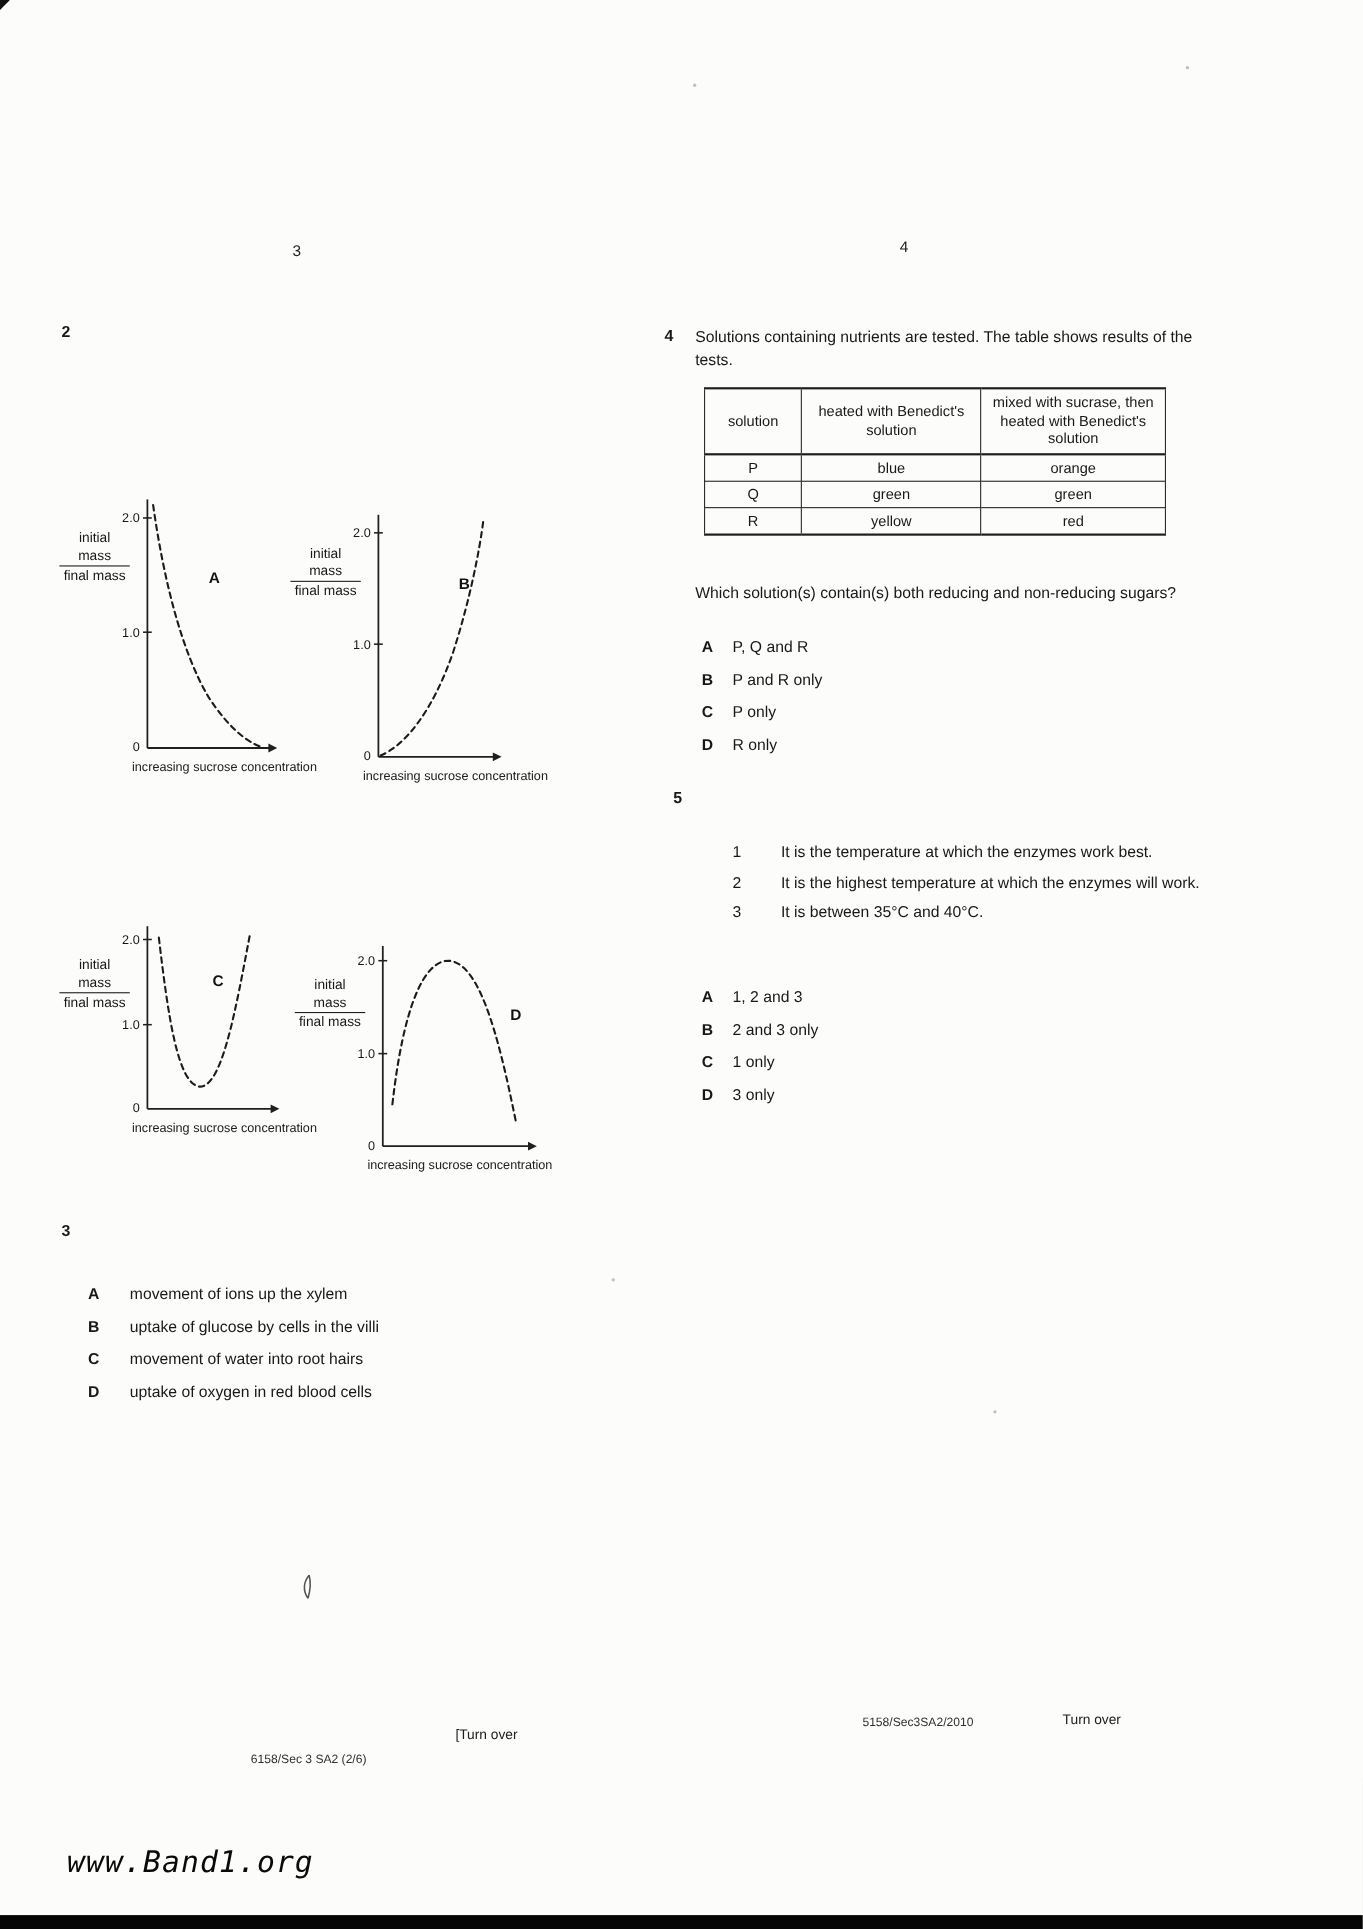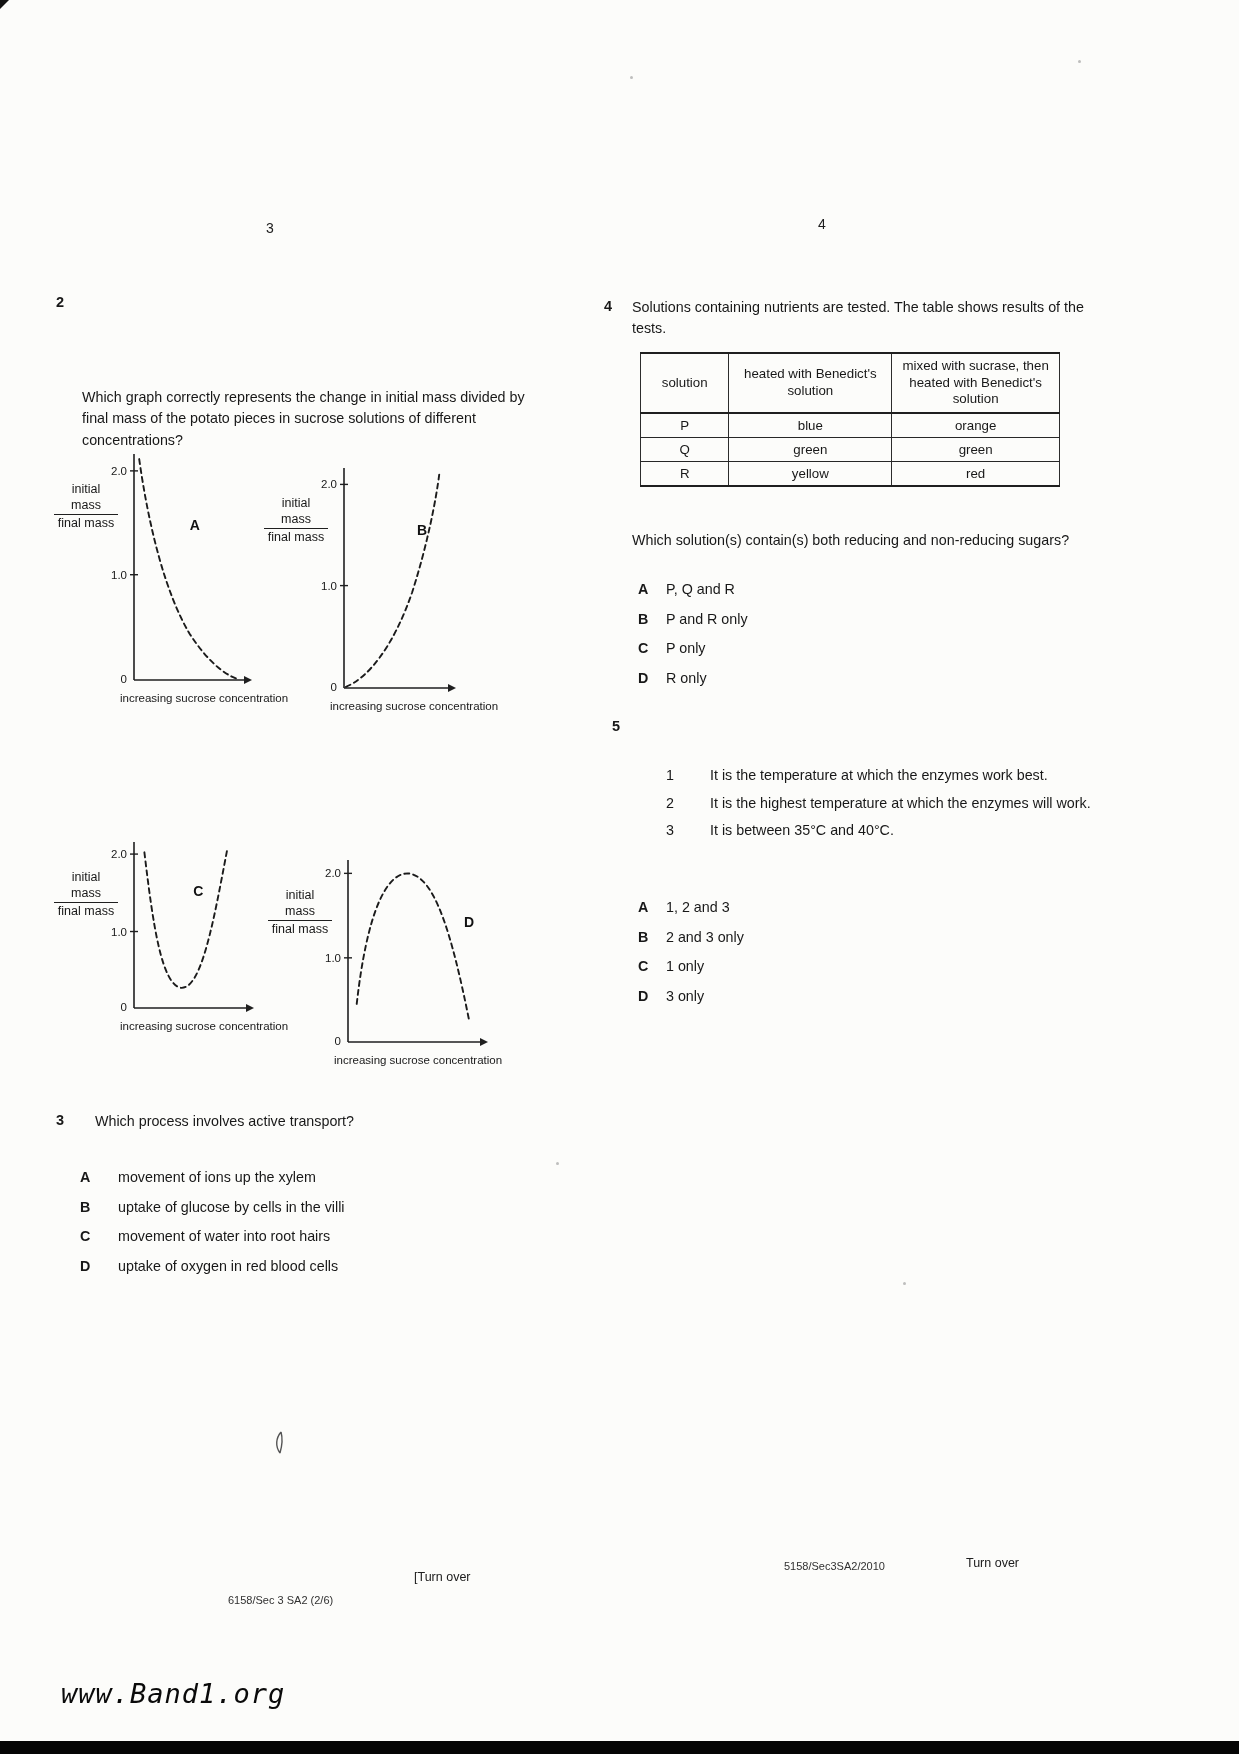--- a/index.html
+++ b/index.html
@@ -47,21 +47,20 @@
 <body>
 
 <div class="sheet">
   <div class="cornermark"></div>
 
   <div class="scanlayer">
 
     <div class="abs pagenum" style="left:266px;top:220px;">3</div>
 
     <div class="abs qnum" style="left:56px;top:294px;">2</div>
-    <div class="abs qtext" style="left:82px;top:387px;width:452px;">Which graph correctly represents the change in initial mass divided by final mass of the potato pieces in sucrose solutions of different concentrations?</div>
 
     <div class="abs graph" style="left:54px;top:452px;">
       <div class="frac">
         <span class="num">initial mass</span>
         <span class="den">final mass</span>
       </div>
       <div class="plotcol">
         <div>
             <svg class="plot" width="134" height="236">
               <line x1="14" y1="2" x2="14" y2="228" stroke="#222" stroke-width="1.6"></line>
@@ -146,21 +145,20 @@
               <text x="7" y="187" text-anchor="end" font-size="11.5" fill="#1b1b1b" font-family="&quot;Liberation Sans&quot;,sans-serif">0</text>
               <path d="M 22.72,145.92000000000002 C 32.660000000000004,57.599999999999994 51.12,15.36 73.84,15.36 C 100.82,17.28 117.86,76.80000000000001 134.9,161.28" fill="none" stroke="#1e1e1e" stroke-width="1.9" stroke-dasharray="5 4" stroke-linecap="round"></path>
               <text x="134.95999999999998" y="69.12" font-size="14" font-weight="bold" fill="#151515" font-family="&quot;Liberation Sans&quot;,sans-serif" text-anchor="middle">D</text>
             </svg>
           </div>
         <div class="caption">increasing sucrose concentration</div>
       </div>
     </div>
 
     <div class="abs qnum" style="left:56px;top:1112px;">3</div>
-    <div class="abs qtext" style="left:95px;top:1111px;width:420px;">Which process involves active transport?</div>
     <div class="abs" style="left:80px;top:1168px;width:420px;">
       <div class="optrow">
         <span class="optletter">A</span>
         <span>movement of ions up the xylem</span>
       </div>
       <div class="optrow">
         <span class="optletter">B</span>
         <span>uptake of glucose by cells in the villi</span>
       </div>
       <div class="optrow">

